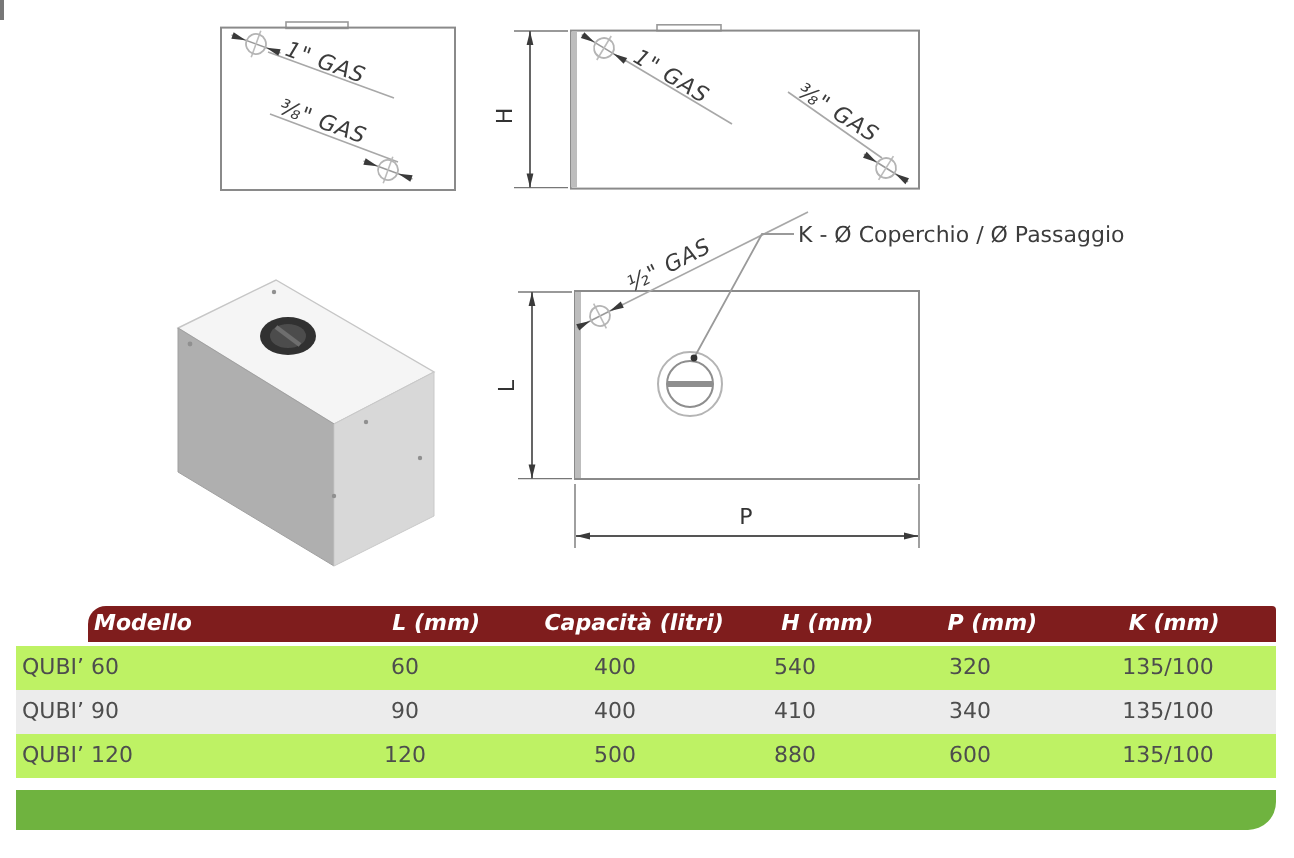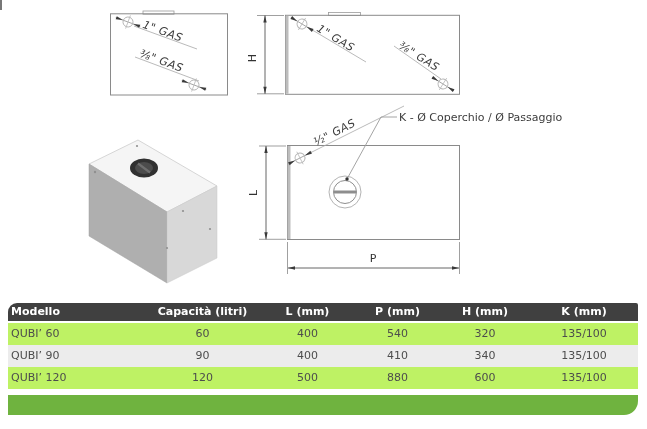--- a/index.html
+++ b/index.html
@@ -26,23 +26,23 @@
   .dimtext{font:11px "DejaVu Sans",sans-serif;fill:#333;}
   .knote{font:11px "DejaVu Sans",sans-serif;fill:#3c3c3c;}
   .capouter{fill:none;stroke:#b4b4b4;stroke-width:1;}
   .capinner{fill:none;stroke:#8e8e8e;stroke-width:1;}
   .capslot{stroke:#8e8e8e;stroke-width:3;}
   .kdot{fill:#333;}
   .tankdot{fill:#909090;}
 
   
   .spec-table{position:absolute;left:8px;top:303px;width:630px;font-size:11px;color:#4d4d4d;}
-  .thead{display:flex;height:18px;line-height:18px;background:#404040;
-         border-radius:9px 2px 0 0;color:#ffffff;font-weight:bold;
-         margin-bottom:2px;}
+  .thead{display:flex;height:18px;line-height:18px;background:#7f1d1d;
+         border-radius:9px 2px 0 0;color:#ffffff;font-weight:bold;font-style:italic;
+         margin-bottom:2px;margin-left:36px;}
   .trow{display:flex;height:22px;line-height:22px;background:#bef264;}
   .trow.alt{background:#ececec;}
   .tfoot{height:20px;margin-top:6px;background:#6fb33f;border-radius:0 0 14px 0;}
   .cell{text-align:center;overflow:hidden;white-space:nowrap;}
   .c0{width:137px;text-align:left;padding-left:3px;box-sizing:border-box;}
   .c1{width:115px;}.c2{width:95px;}.c3{width:85px;}.c4{width:90px;}.c5{width:108px;}
 </style>
 </head>
 <body>
 
@@ -132,24 +132,24 @@
       <circle class="tankdot" cx="95" cy="172" r="1.2"></circle>
       <circle class="tankdot" cx="183" cy="211" r="1.1"></circle>
       <circle class="tankdot" cx="210" cy="229" r="1.1"></circle>
       <circle class="tankdot" cx="167" cy="248" r="1.1"></circle>
     </g>
   </svg>
 
   <div class="spec-table">
     <div class="thead">
       <div class="cell c0">Modello</div>
+      <div class="cell c2">L (mm)</div>
       <div class="cell c1">Capacità (litri)</div>
-      <div class="cell c2">L (mm)</div>
+      <div class="cell c4">H (mm)</div>
       <div class="cell c3">P (mm)</div>
-      <div class="cell c4">H (mm)</div>
       <div class="cell c5">K (mm)</div>
     </div>
     <div class="trow">
       <div class="cell c0">QUBI’ 60</div>
       <div class="cell c1">60</div>
       <div class="cell c2">400</div>
       <div class="cell c3">540</div>
       <div class="cell c4">320</div>
       <div class="cell c5">135/100</div>
     </div>

